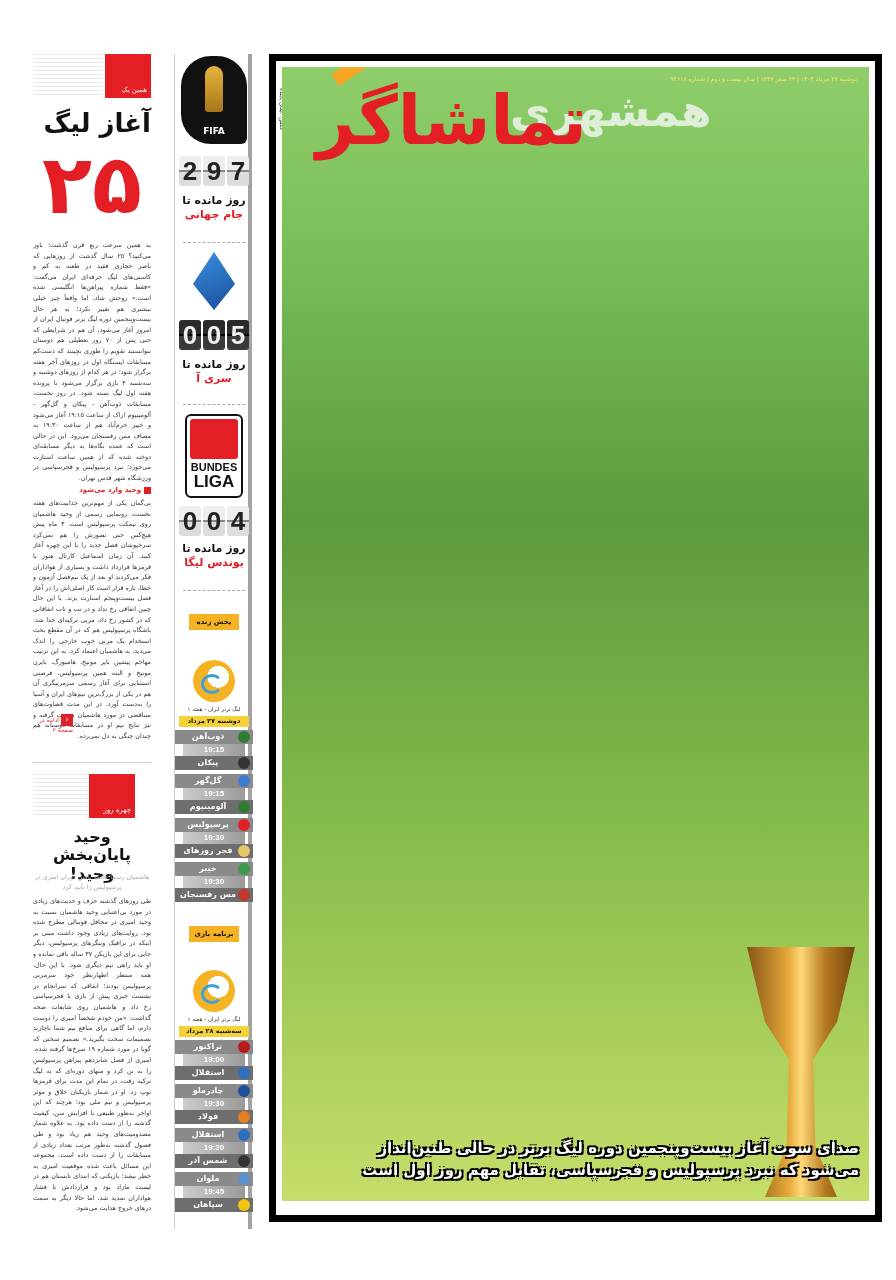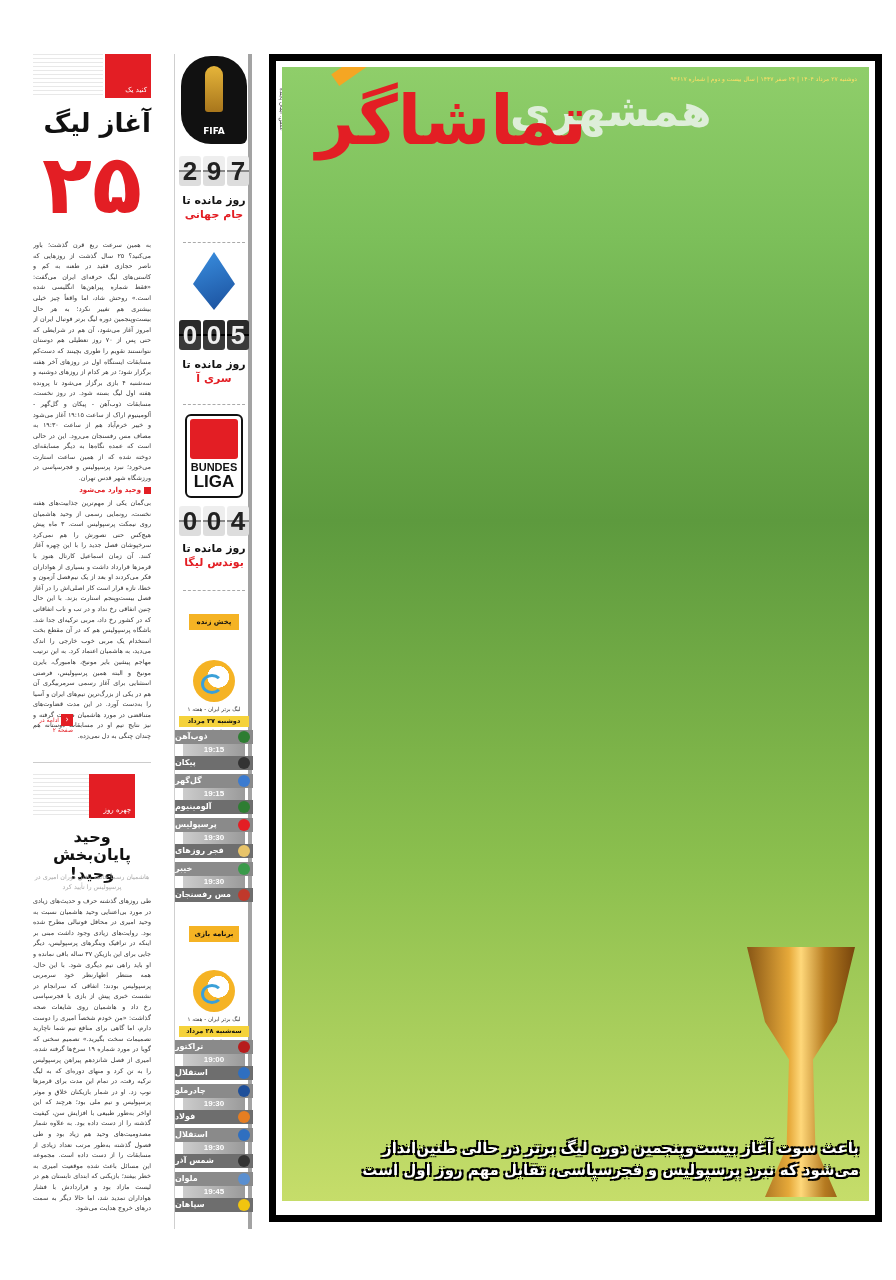--- a/index.html
+++ b/index.html
@@ -67,21 +67,21 @@
     font-size: 7px; font-weight: bold; color: #111; text-align: center; line-height: 16px; }
   .league-logo { position: absolute; left: 18px; width: 42px; height: 42px; border-radius: 50%;
     background: radial-gradient(circle at 60% 40%, #fff 0 30%, #f5b324 31%); }
   .league-logo::after { content: ""; position: absolute; left: 8px; top: 14px; width: 16px; height: 14px;
     border: 3px solid #3aa0d8; border-right-color: transparent; border-radius: 50%; }
   .league-name { position: absolute; left: 0; width: 78px; text-align: center; font-size: 5.5px; color: #333; }
   .league-date { position: absolute; left: 4px; width: 70px; height: 11px; background: #f5d23a; text-align: center;
     font-size: 6.5px; font-weight: bold; color: #111; line-height: 11px; }
   .match { position: absolute; left: 0; width: 78px; height: 42px; }
   .team-row { position: absolute; left: 0; width: 78px; height: 14px; background: #8a8a8a; color: #fff;
-    font-size: 8px; font-weight: bold; line-height: 14px; padding-right: 12px; text-align: left; }
+    font-size: 8px; font-weight: bold; line-height: 14px; padding-right: 12px; text-align: center; }
   .team-row.light { background: #6e6e6e; }
   .team-row .badge { position: absolute; right: 3px; top: 1px; width: 12px; height: 12px; border-radius: 50%; background: #2e7d32; }
   .match .time { position: absolute; left: 8px; top: 14px; width: 62px; height: 12px; text-align: center;
     font-size: 8px; font-weight: bold; color: #fff; background: linear-gradient(90deg, #ccc, #9a9a9a);
     line-height: 12px; direction: ltr; font-family: "Liberation Sans", sans-serif; }
   .team-row.bottom { top: 26px; }
 
   
   .cover-frame { position: absolute; left: 269px; top: 54px; width: 613px; height: 1168px; background: #000; }
   .cover-inner { position: absolute; left: 7px; top: 7px; right: 7px; bottom: 7px; background: #fff; }
@@ -110,21 +110,21 @@
     text-shadow: 2px 2px 0 #000, -2px -2px 0 #000, 2px -2px 0 #000, -2px 2px 0 #000; }
   .sub1 { top: 1072px; }
   .sub2 { top: 1094px; }
 </style>
 </head>
 <body>
 
 <div class="col-left">
   <div class="kicker-lines"></div>
   <div class="kicker-box">
-    <span class="kicker">کنید یک</span>
+    <span class="kicker">همین یک</span>
   </div>
   <div class="headline-1">آغاز لیگ</div>
   <div class="big-num">۲۵</div>
   <div class="body-text t1">به همین سرعت ربع قرن گذشت؛ باور می‌کنید؟ ۲۵ سال گذشت از روزهایی که ناصر حجازی فقید در طعنه به کم و کاستی‌های لیگ حرفه‌ای ایران می‌گفت: «فقط شماره پیراهن‌ها انگلیسی شده است.» روحش شاد، اما واقعاً چیز خیلی بیشتری هم تغییر نکرد؛ به هر حال بیست‌وپنجمین دوره لیگ برتر فوتبال ایران از امروز آغاز می‌شود، آن هم در شرایطی که حتی پس از ۷۰ روز تعطیلی هم دوستان نتوانستند تقویم را طوری بچینند که دست‌کم مسابقات ایستگاه اول در روزهای آخر هفته برگزار شود؛ در هر کدام از روزهای دوشنبه و سه‌شنبه ۴ بازی برگزار می‌شود تا پرونده هفته اول لیگ بسته شود. در روز نخست، مسابقات ذوب‌آهن - پیکان و گل‌گهر - آلومینیوم اراک از ساعت ۱۹:۱۵ آغاز می‌شود و خیبر خرم‌آباد هم از ساعت ۱۹:۳۰ به مصاف مس رفسنجان می‌رود. این در حالی است که عمده نگاه‌ها به دیگر مسابقه‌ای دوخته شده که از همین ساعت استارت می‌خورد؛ نبرد پرسپولیس و فجرسپاسی در ورزشگاه شهر قدس تهران.</div>
   <div class="subhead">
     <span class="sq"></span><span>وحید وارد می‌شود</span>
   </div>
   <div class="body-text t2">بی‌گمان یکی از مهم‌ترین جذابیت‌های هفته نخست، رونمایی رسمی از وحید هاشمیان روی نیمکت پرسپولیس است. ۳ ماه پیش هیچ‌کس حتی تصورش را هم نمی‌کرد سرخپوشان فصل جدید را با این چهره آغاز کنند. آن زمان اسماعیل کارتال هنوز با قرمزها قرارداد داشت و بسیاری از هواداران فکر می‌کردند او بعد از یک نیم‌فصل آزمون و خطا، تازه قرار است کار اصلی‌اش را در آغاز فصل بیست‌وپنجم استارت بزند. با این حال چنین اتفاقی رخ نداد و در تب و تاب اتفاقاتی که در کشور رخ داد، مربی ترکیه‌ای جدا شد. باشگاه پرسپولیس هم که در آن مقطع بخت استخدام یک مربی خوب خارجی را اندک می‌دید، به هاشمیان اعتماد کرد. به این ترتیب مهاجم پیشین بایر مونیخ، هامبورگ، بایرن مونیخ و البته همین پرسپولیس، فرصتی استثنایی برای آغاز رسمی سرمربیگری آن هم در یکی از بزرگ‌ترین تیم‌های ایران و آسیا را به‌دست آورد. در این مدت قضاوت‌های متناقضی در مورد هاشمیان صورت گرفته و نیز نتایج تیم او در مسابقات دوستانه هم چندان چنگی به دل نمی‌زده.</div>
   <div class="continue-tag">
     <span class="arrow">‹</span><span>ادامه در صفحه ۲</span>
@@ -282,17 +282,17 @@
         
         
         
         
         
         
         
       </div>
 
       <div class="trophy-big"></div>
-      <div class="subline sub1">باعث سوت آغاز بیست‌وپنجمین دوره لیگ برتر در حالی طنین‌انداز</div>
+      <div class="subline sub1">صدای سوت آغاز بیست‌وپنجمین دوره لیگ برتر در حالی طنین‌انداز</div>
       <div class="subline sub2">می‌شود که نبرد پرسپولیس و فجرسپاسی، تقابل مهم روز اول است</div>
     </div>
   </div>
 </div>
 
 </body></html>

